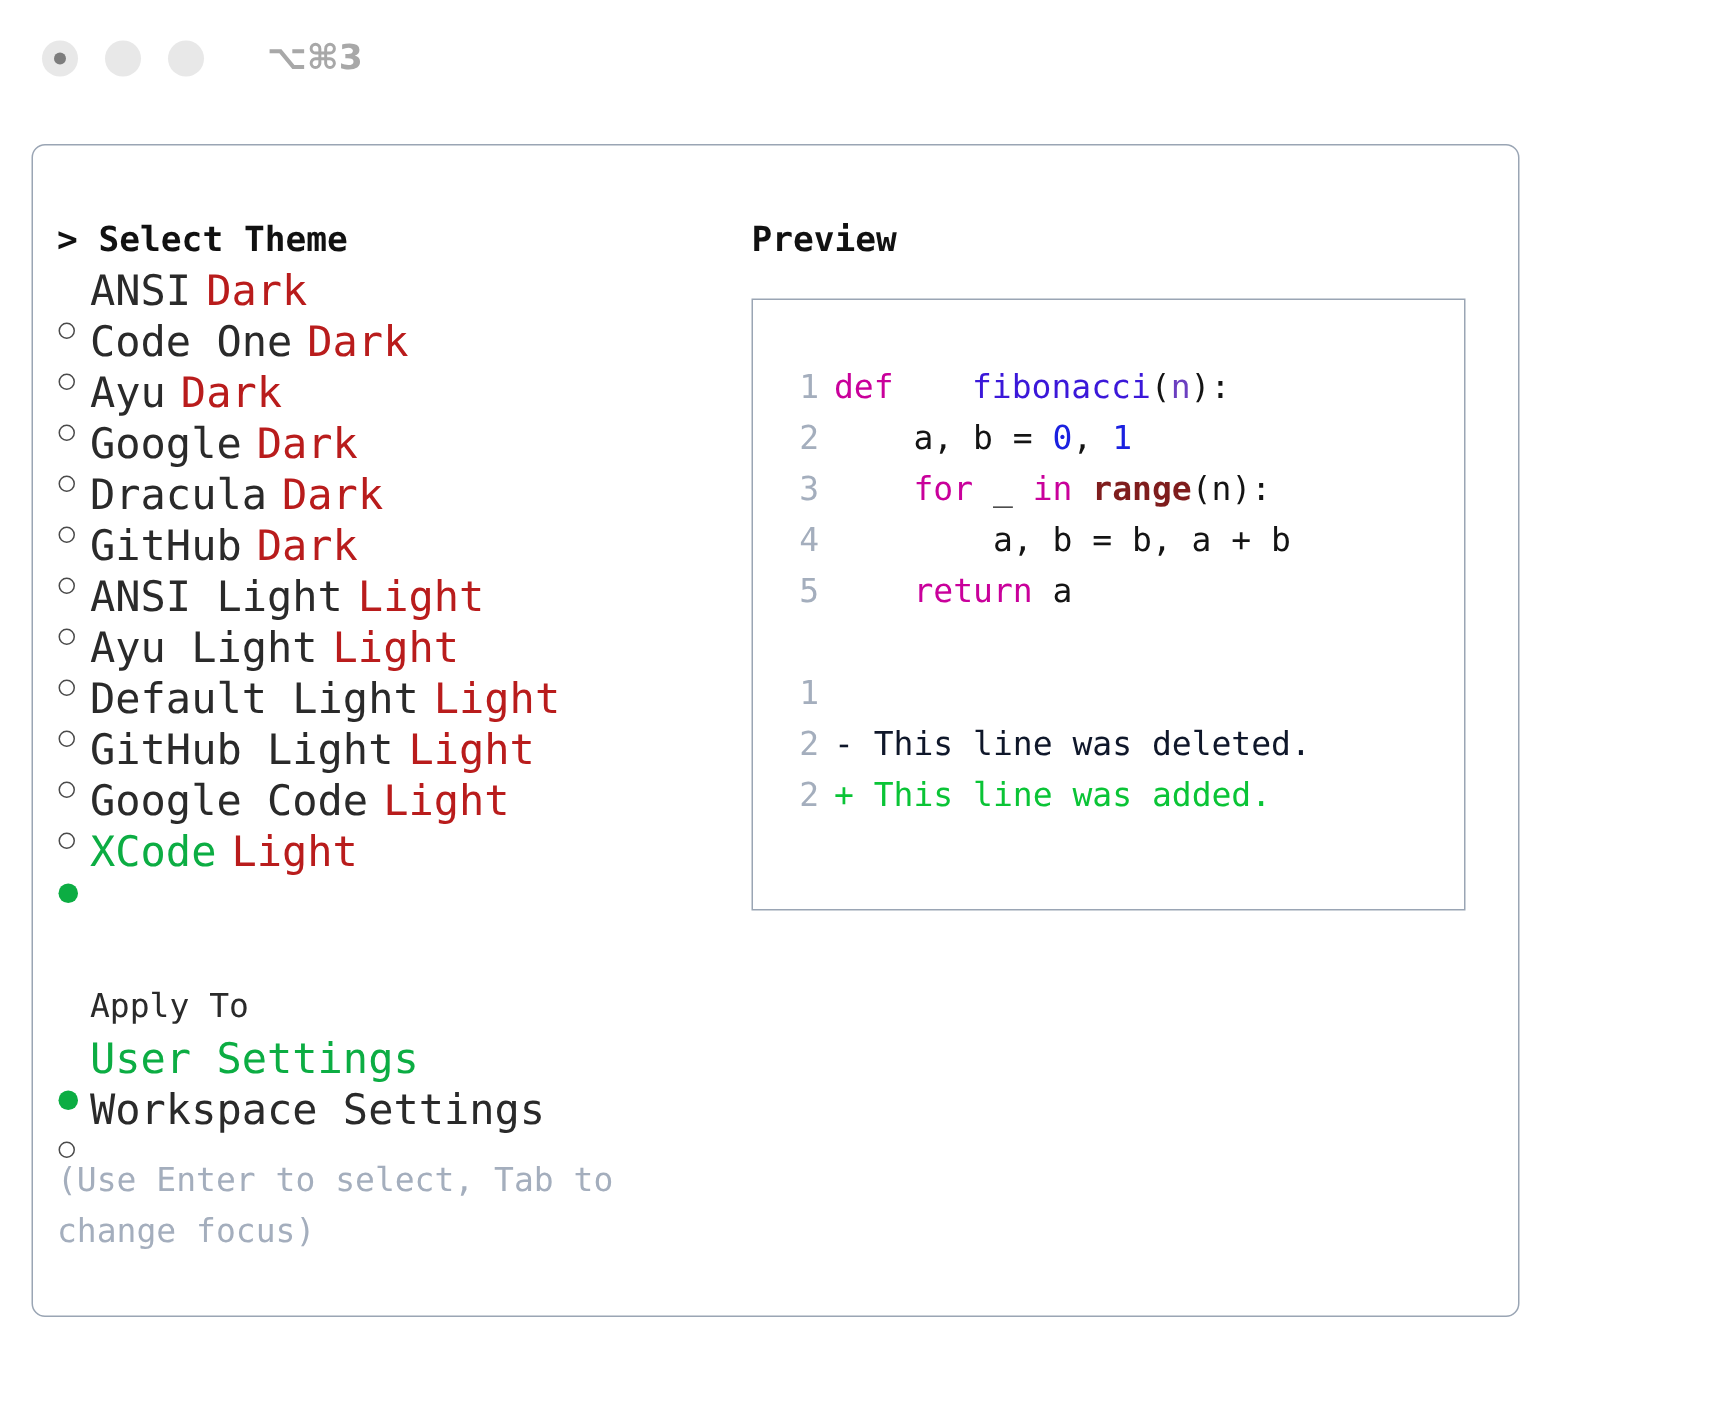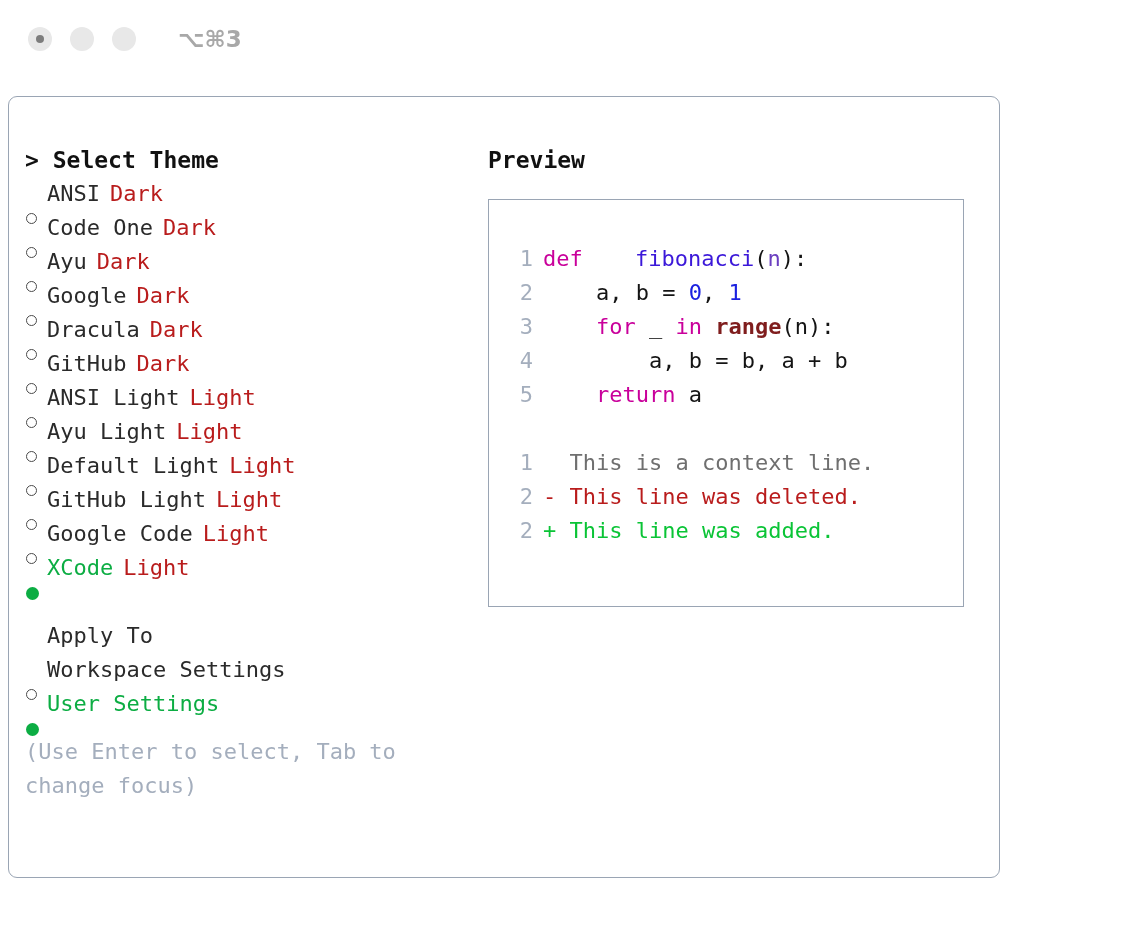--- a/index.html
+++ b/index.html
@@ -52,21 +52,21 @@
     color: #a8a8a8;
     font-size: 23px;
     font-weight: bold;
     letter-spacing: 0px;
     font-family: "DejaVu Sans", "Liberation Sans", sans-serif;
   }
 
   
   .panel {
     position: absolute;
-    left: 8px;
+    left: 21px;
     top: 96px;
     width: 992px;
     height: 782px;
     border: 1.6px solid #9aa5b4;
     border-radius: 9px;
     box-sizing: border-box;
     background: #ffffff;
   }
 
   .columns {
@@ -87,21 +87,21 @@
     font-weight: bold;
     color: #111111;
     line-height: 34px;
     white-space: pre;
   }
   .theme-row {
     display: flex;
     align-items: baseline;
     line-height: 34px;
     height: 34px;
-    font-size: 22px;
+    font-size: 28px;
     white-space: pre;
   }
   .marker {
     display: inline-block;
     width: 22px;
     flex: 0 0 22px;
     font-size: 22px;
     line-height: 34px;
     text-align: left;
     position: relative;
@@ -138,20 +138,21 @@
   }
   .spacer {
     height: 34px;
   }
   .apply-title {
     font-size: 22px;
     color: #2a2a2a;
     line-height: 34px;
     padding-left: 22px;
     white-space: pre;
+    margin-top: 36px;
   }
   .hint {
     margin-top: 14px;
     font-size: 22px;
     color: #a4aebd;
     line-height: 34px;
     width: 410px;
   }
 
   
@@ -190,21 +191,21 @@
   .blank-line { height: 34px; }
 
   .tok-kw   { color: #c9009b; }
   .tok-fn   { color: #3b18d9; margin-left: 39px; }
   .tok-param{ color: #6b3fc0; }
   .tok-num  { color: #1b21e0; }
   .tok-plain{ color: #141414; }
   .tok-builtin { color: #7f1d1d; font-weight: bold; }
 
   .diff-ctx { color: #6f6f6f; }
-  .diff-del { color: #b91c1c; }
+  .diff-del { color: #0f172a; }
   .diff-add { color: #0ac436; }
 </style>
 </head>
 <body>
 
 <div class="titlebar">
   <div class="dots">
     <div class="dot">
         <span class="inner"></span>
       </div>
@@ -231,40 +232,40 @@
           <div class="theme-row"><span class="marker"><span class="ring"></span></span><span class="label">Default Light</span><span class="variant">Light</span></div>
           <div class="theme-row"><span class="marker"><span class="ring"></span></span><span class="label">GitHub Light</span><span class="variant">Light</span></div>
           <div class="theme-row"><span class="marker"><span class="ring"></span></span><span class="label">Google Code</span><span class="variant">Light</span></div>
           <div class="theme-row"><span class="marker"><span class="fill"></span></span><span class="label selected">XCode</span><span class="variant">Light</span></div>
         </div>
 
       <div class="spacer"></div>
 
       <div class="apply-title">Apply To</div>
       <div id="apply-list">
+          <div class="theme-row"><span class="marker"><span class="fill"></span></span><span class="label selected">User Settings</span></div>
           <div class="theme-row"><span class="marker"><span class="ring"></span></span><span class="label">Workspace Settings</span></div>
-          <div class="theme-row"><span class="marker"><span class="fill"></span></span><span class="label selected">User Settings</span></div>
         </div>
 
       <div class="hint">(Use Enter to select, Tab to change focus)</div>
     </div>
 
     <div class="right-col">
       <div class="section-title">Preview</div>
       <div class="preview-box">
         <div id="code-list">
             <div class="code-line"><span class="gutter">1</span><span class="code-body"><span class="tok-kw">def</span><span class="tok-plain"> </span><span class="tok-fn">fibonacci</span><span class="tok-plain">(</span><span class="tok-param">n</span><span class="tok-plain">):</span></span></div>
             <div class="code-line"><span class="gutter">2</span><span class="code-body"><span class="tok-plain">    a, b = </span><span class="tok-num">0</span><span class="tok-plain">, </span><span class="tok-num">1</span></span></div>
             <div class="code-line"><span class="gutter">3</span><span class="code-body"><span class="tok-plain">    </span><span class="tok-kw">for</span><span class="tok-plain"> _ </span><span class="tok-kw">in</span><span class="tok-plain"> </span><span class="tok-builtin">range</span><span class="tok-plain">(n):</span></span></div>
             <div class="code-line"><span class="gutter">4</span><span class="code-body"><span class="tok-plain">        a, b = b, a + b</span></span></div>
             <div class="code-line"><span class="gutter">5</span><span class="code-body"><span class="tok-plain">    </span><span class="tok-kw">return</span><span class="tok-plain"> a</span></span></div>
           </div>
         <div class="blank-line"></div>
         <div id="diff-list">
-            <div class="code-line"><span class="gutter">1</span><span class="code-body diff-ctx"><span> </span><span> This is a context line.</span></span></div>
+            <div class="code-line"><span class="gutter">1</span></div>
             <div class="code-line"><span class="gutter">2</span><span class="code-body diff-del"><span>-</span><span> This line was deleted.</span></span></div>
             <div class="code-line"><span class="gutter">2</span><span class="code-body diff-add"><span>+</span><span> This line was added.</span></span></div>
           </div>
       </div>
     </div>
 
   </div>
 </div>
 
 </body></html>

